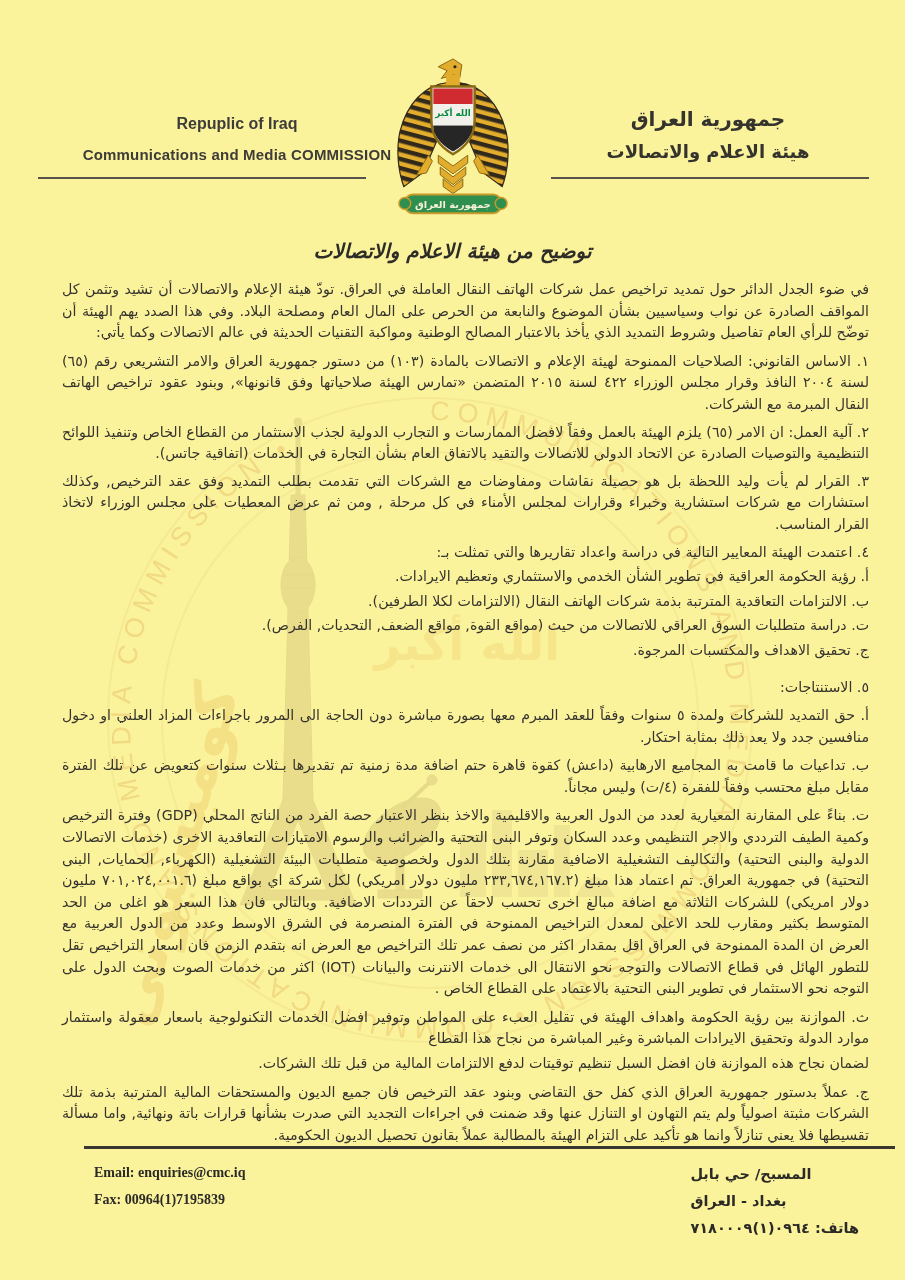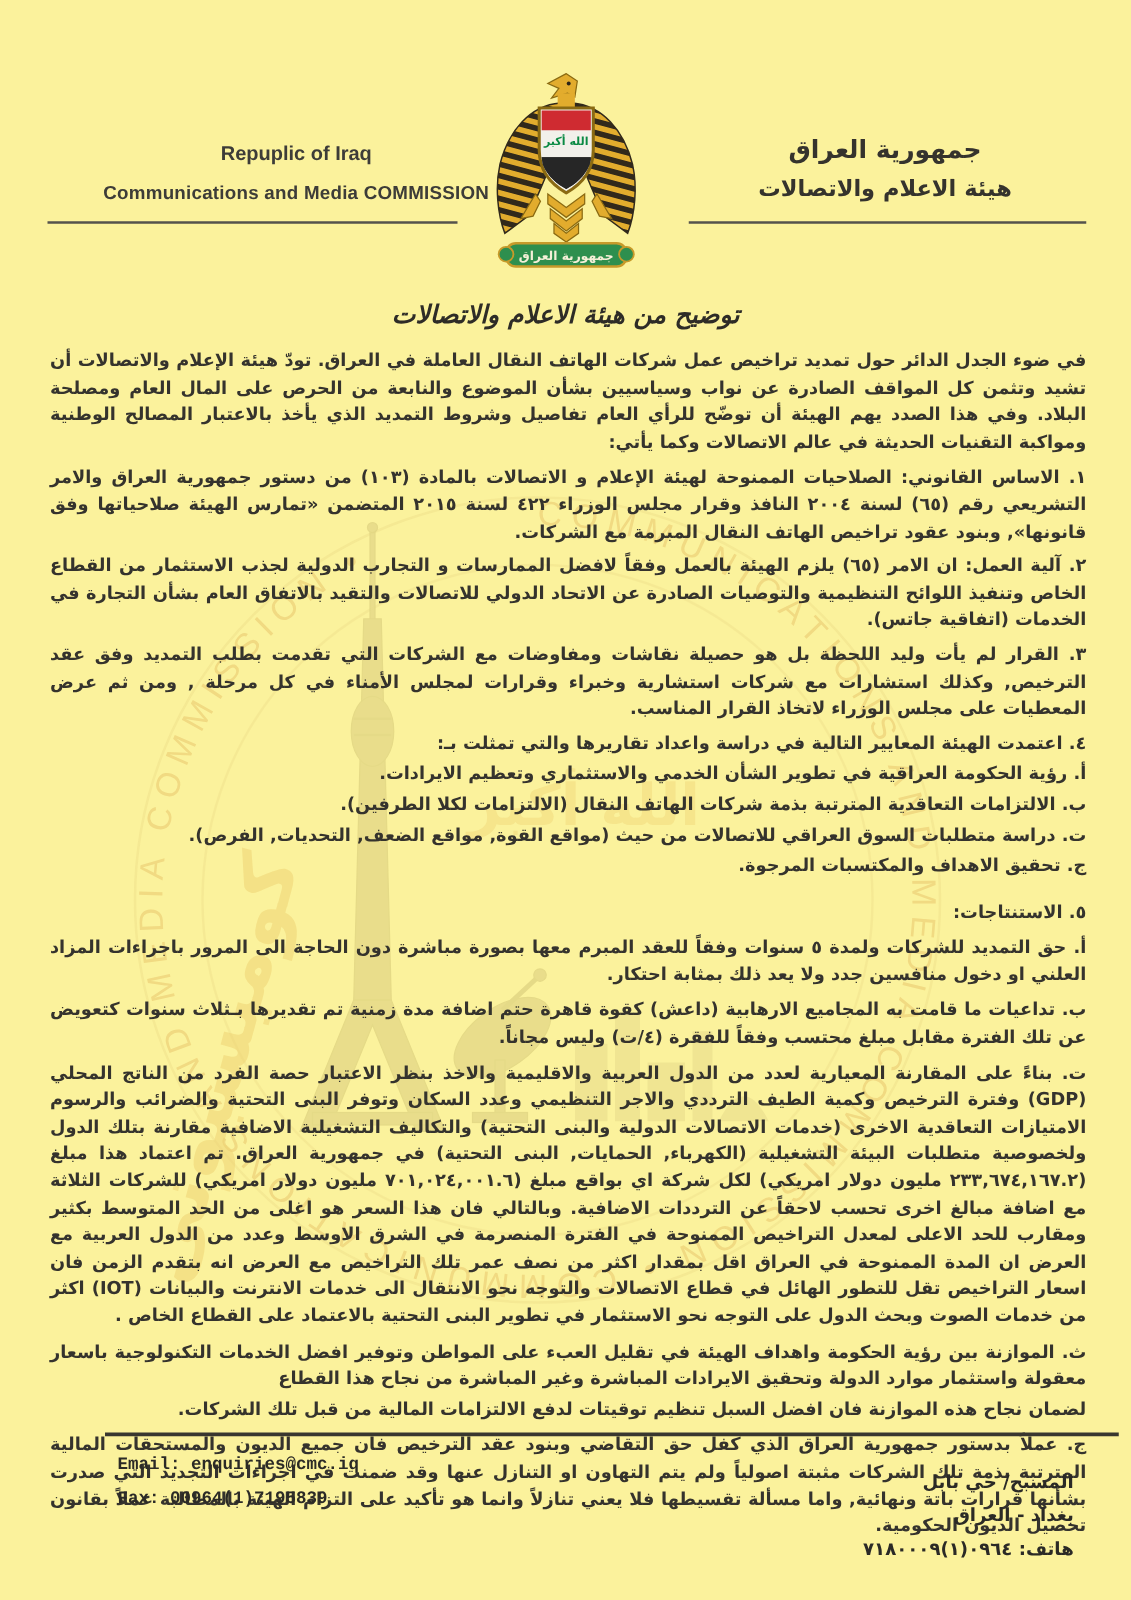--- a/index.html
+++ b/index.html
@@ -31,39 +31,39 @@
   
   .doc-title{
     position:relative;z-index:2;text-align:center;direction:rtl;
     font-size:20px;font-weight:bold;color:#2e2c27;margin:10px 0 16px;font-style:italic;
   }
   
   .content{
     position:relative;z-index:2;
     padding:0 36px 0 40px;
     direction:rtl;text-align:justify;
-    font-weight:bold;font-size:14.2px;line-height:21.6px;color:#35332d;
+    font-weight:normal;font-size:14.2px;line-height:21.6px;color:#35332d;margin-left:22px;
   }
   .content p{margin:0 0 6px;}
   .content p.sec-gap{margin-top:15px;}
   .content p.sub{margin-bottom:7px;}
   .content p.tight{margin-bottom:3px;}
   
   .watermark{position:absolute;left:0;top:330px;z-index:1;opacity:.5;pointer-events:none;}
   
   .footer{position:absolute;left:0;right:0;top:1146px;z-index:2;}
   .footer-rule{height:3px;background:#39372f;margin:0 10px 8px 84px;}
   .footer-cols{position:relative;}
   .f-left{
     position:absolute;left:94px;top:2px;
-    font-family:Liberation Mono, monospace;font-size:14px;line-height:27px;
+    font-family:Liberation Serif, serif;font-size:14px;line-height:27px;
     color:#2b2a26;font-weight:bold;
   }
   .f-right{
-    position:absolute;right:46px;top:16px;text-align:right;direction:rtl;
+    position:absolute;right:46px;top:4px;text-align:left;direction:rtl;
     font-size:14.5px;line-height:27px;font-weight:bold;color:#2b2a26;
   }
   .f-right .num{display:inline-block;direction:ltr;unicode-bidi:embed;}
 </style>
 </head>
 <body>
 
 <div class="page">
 
   <svg class="watermark" width="905" height="790" viewBox="0 0 905 790">

